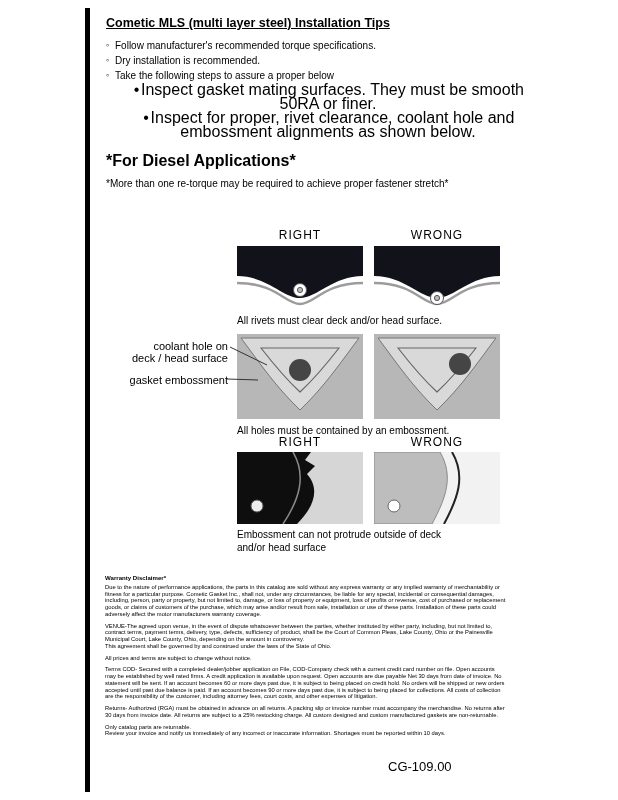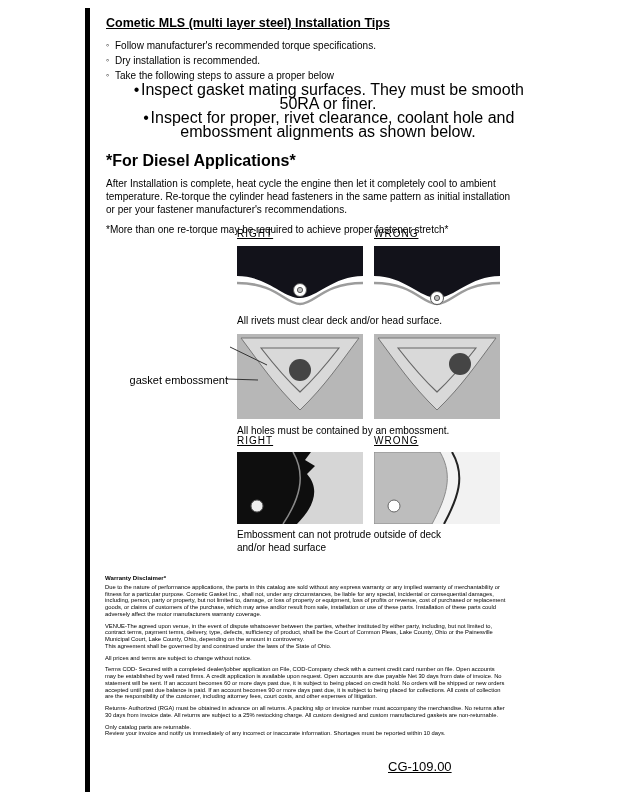--- a/index.html
+++ b/index.html
@@ -16,34 +16,34 @@
   .tip { font-size:10px; line-height:14px; }
   .marker { display:inline-block; width:9px; font-size:9px; vertical-align:1px; }
   .subtips { list-style:none; margin-left:14px; }
   .subtips li { font-size:16px; line-height:14px;text-align:center; }
   .smarker { display:inline-block; width:9px; }
   .diesel-heading { font-size:16px; font-weight:bold; margin-top:13px; margin-bottom:5px; }
   .content p { font-size:10px; line-height:13px; white-space:pre-line; margin-top:7px; }
   .note { margin-top:9px; }
 
   .diagrams { position:absolute; left:0; top:228px; width:618px; height:340px; }
-  .col-header { position:absolute; font-size:10px; letter-spacing:1px; text-align:left;text-decoration:underline; }
+  .col-header { position:absolute; font-size:12px; letter-spacing:1px; text-align:center; }
   .dimg { position:absolute; }
   .dimg svg { display:block; width:100%; height:100%; }
   .dcaption { position:absolute; font-size:10px; line-height:13px; white-space:pre-line; }
   .dlabel { position:absolute; font-size:11px; line-height:12px; text-align:right; }
   .pointers { position:absolute; left:0; top:0; width:618px; height:340px; pointer-events:none; }
 
   .disclaimer { position:absolute; left:105px; top:574px; width:692px;
     transform:scale(0.58); transform-origin:0 0; }
   .disc-heading { font-size:10.5px; font-weight:bold; margin-bottom:5px; }
   .disclaimer p { font-size:10px; line-height:11.5px; margin-top:9px; white-space:pre-line; }
   .disclaimer p.tight { margin-top:0; }
 
-  .footer { position:absolute; left:388px; top:759px; font-size:13px;text-decoration:underline; }
+  .footer { position:absolute; left:388px; top:759px; font-size:13px; }
 </style>
 </head>
 <body>
 
 <div class="page">
   <div class="left-rule"></div>
 
   <div class="content">
     <h1 class="title">Cometic MLS (multi layer steel) Installation Tips</h1>
 
@@ -61,23 +61,20 @@
             <span class="smarker">•</span><span>Inspect gasket mating surfaces.  They must be smooth 50RA or finer.</span>
           </li>
           <li>
             <span class="smarker">•</span><span>Inspect for proper, rivet clearance, coolant hole and embossment alignments as shown below.</span>
           </li>
         </ul>
       </li>
     </ul>
 
     <h2 class="diesel-heading">*For Diesel Applications*</h2>
-    <p>After Installation is complete, heat cycle the engine then let it completely cool to ambient
-temperature. Re-torque the cylinder head fasteners in the same pattern as initial installation
-or per your fastener manufacturer's recommendations.</p>
     <p class="note">*More than one re-torque may be required to achieve proper fastener stretch*</p>
   </div>
 
   <div class="diagrams">
     <div class="col-header" style="left:237px; top:0; width:126px;">RIGHT</div>
     <div class="col-header" style="left:374px; top:0; width:126px;">WRONG</div>
 
     <div class="dimg" style="left:237px; top:18px; width:126px; height:62px;">
       <svg viewBox="0 0 126 62" preserveAspectRatio="none">
         <path d="M0,0 H126 V30 C96,30 80,52 63,52 C46,52 30,30 0,30 Z" fill="#12121a"></path>
@@ -89,20 +86,24 @@
     <div class="dimg" style="left:374px; top:18px; width:126px; height:62px;">
       <svg viewBox="0 0 126 62" preserveAspectRatio="none">
         <path d="M0,0 H126 V30 C96,30 80,52 63,52 C46,52 30,30 0,30 Z" fill="#12121a"></path>
         <path d="M0,37 C40,37 48,58 63,58 C78,58 86,37 126,37" fill="none" stroke="#9c9c9c" stroke-width="2.5"></path>
         <circle cx="63" cy="52" r="6.5" fill="#ffffff" stroke="#555" stroke-width="1"></circle>
         <circle cx="63" cy="52" r="2.6" fill="#bbbbbb" stroke="#555" stroke-width="1"></circle>
       </svg>
     </div>
     <div class="dcaption" style="left:237px; top:86px;">All rivets must clear deck and/or head surface.</div>
 
+    <div class="dlabel" style="left:118px; top:112px; width:110px;">
+      <div>coolant hole on</div>
+      <div>deck / head surface</div>
+    </div>
     <div class="dlabel" style="left:104px; top:146px; width:124px;">gasket embossment</div>
 
     <div class="dimg" style="left:237px; top:106px; width:126px; height:85px;">
       <svg viewBox="0 0 126 85" preserveAspectRatio="none">
         <rect width="126" height="85" fill="#b7b7b7"></rect>
         <path d="M4,4 H122 C104,28 88,52 63,76 C38,52 22,28 4,4 Z" fill="#d9d9d9" stroke="#777" stroke-width="1"></path>
         <path d="M24,14 H102 C88,32 76,46 63,58 C50,46 38,32 24,14 Z" fill="none" stroke="#666" stroke-width="1.2"></path>
         <circle cx="63" cy="36" r="11" fill="#454545"></circle>
       </svg>
     </div>

